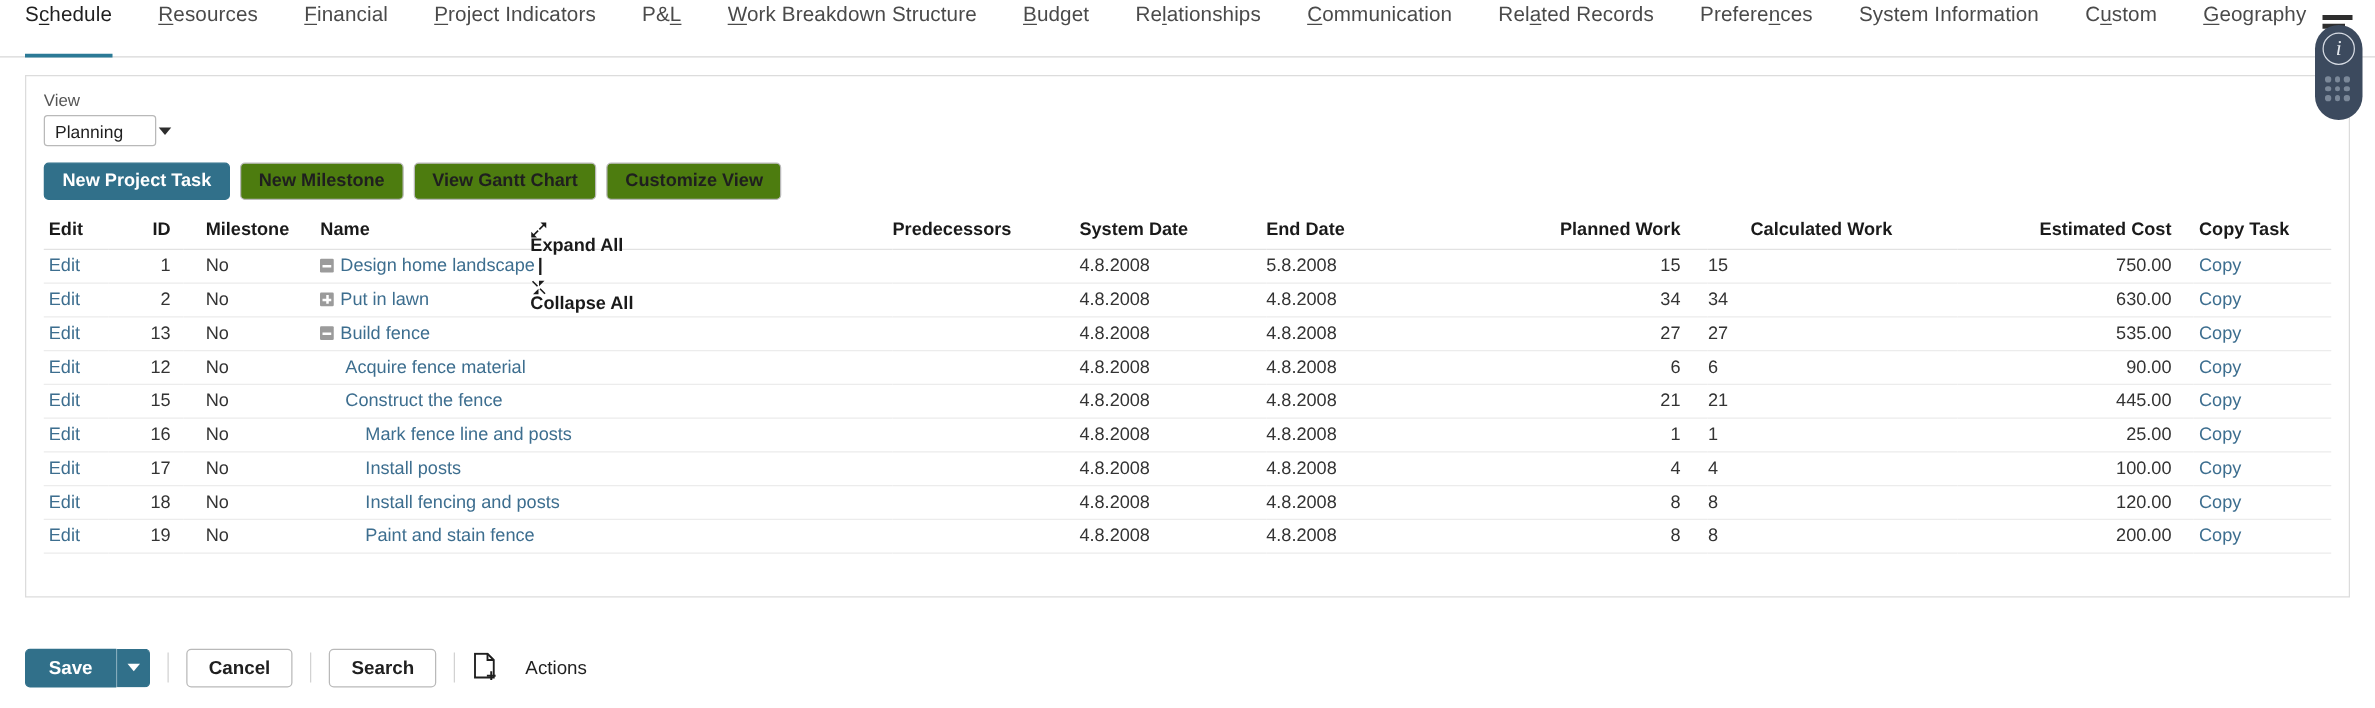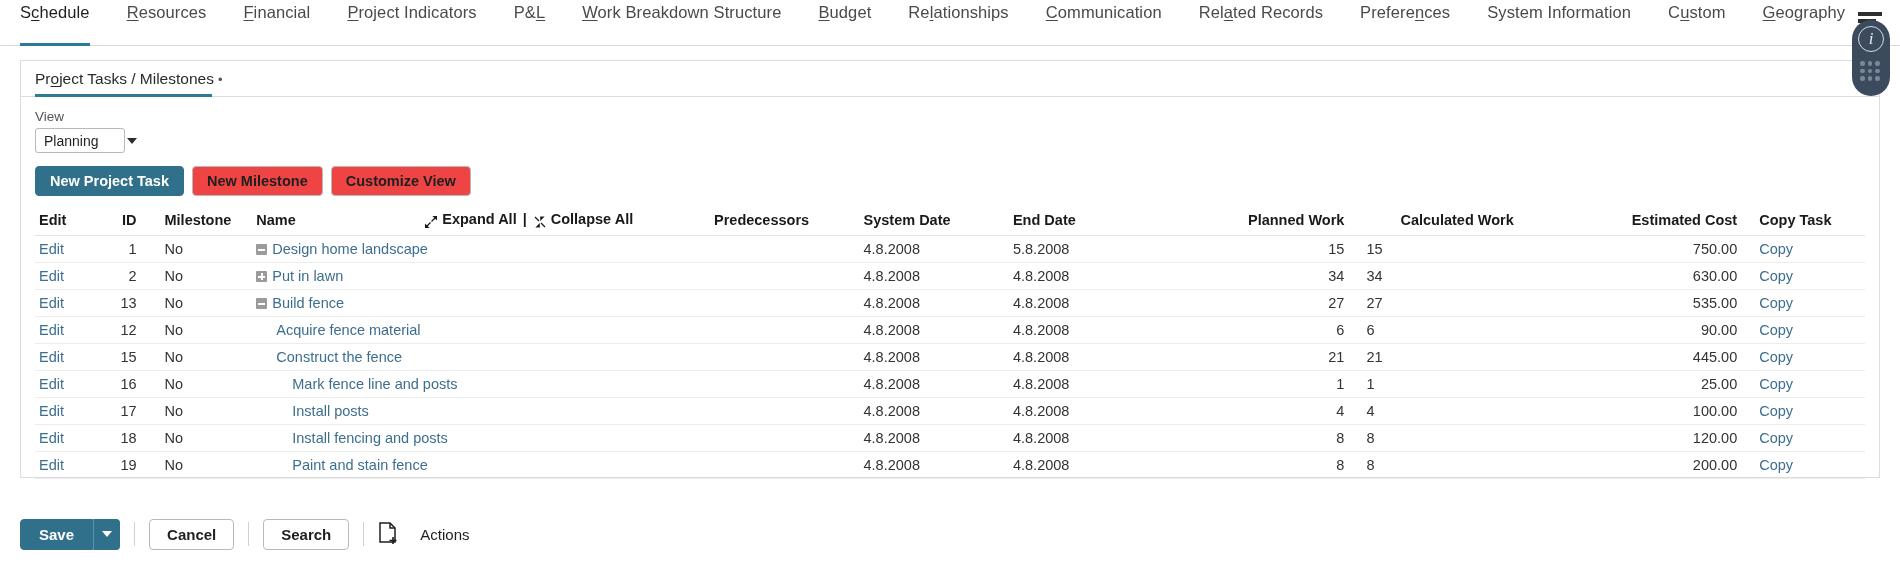--- a/index.html
+++ b/index.html
@@ -161,21 +161,21 @@
 
   .btnrow {
     margin-top: 13px;
     display: flex;
     gap: 8px;
   }
   .btn {
     height: 30px;
     border-radius: 4px;
     border: 1px solid #b9b9b9;
-    background: #ef4444;
+    background: #4d7c0f;
     color: #1f1f1f;
     font-size: 14.5px;
     font-weight: bold;
     padding: 0 14px;
     display: inline-flex;
     align-items: center;
     cursor: pointer;
     font-family: "Liberation Sans", sans-serif;
   }
   .btn.primary {
@@ -216,24 +216,25 @@
   .c-cw    { width: 200px; padding-right: 18px !important; }
   .c-cost  { width: 190px; text-align: right; padding-right: 18px !important; }
   .c-copy  { width: 110px; text-align: left; padding-left: 4px !important; }
 
   th.c-name { position: relative; }
   .expandbar {
     position: absolute;
     left: 168px;
     top: 3px;
     display: flex;
-    align-items: flex-end;
+    align-items: flex-start;
     font-weight: bold;
     color: #1a1a1a;
     white-space: nowrap;
+    flex-direction: column;
   }
   .expandbar .sep { margin: 0 6px; color: #1a1a1a; }
   .arrow-ico {
     display: inline-block;
     width: 14px; height: 14px;
     margin-right: 4px;
     position: relative;
     top: 2px;
   }
 
@@ -372,37 +373,33 @@
       <i></i>
       <i></i>
     <i></i>
       <i></i>
       <i></i>
   </div>
 </div>
 
 <div class="card">
 
-  <div class="card-tabs">
-    <div class="card-tab">
-      <span id="cardTabText">Pr<u>o</u>ject Tasks / Milestones</span><span class="dot">•</span>
-    </div>
-  </div>
 
   <div class="card-body">
 
     <div class="view-label">View</div>
     <div class="view-select">
       <span>Planning</span>
       <span class="caret"></span>
     </div>
 
     <div class="btnrow">
       <button class="btn primary">New Project Task</button>
       <button class="btn">New Milestone</button>
+      <button class="btn">View Gantt Chart</button>
       <button class="btn">Customize View</button>
     </div>
 
     <table class="grid">
       <thead>
         <tr>
           <th class="c-edit">Edit</th>
           <th class="c-id">ID</th>
           <th class="c-ms">Milestone</th>
           <th class="c-name">

